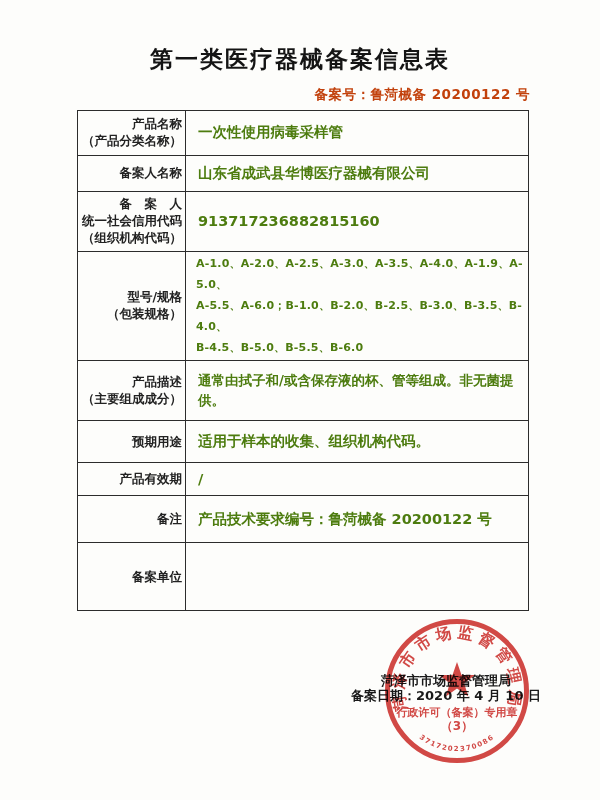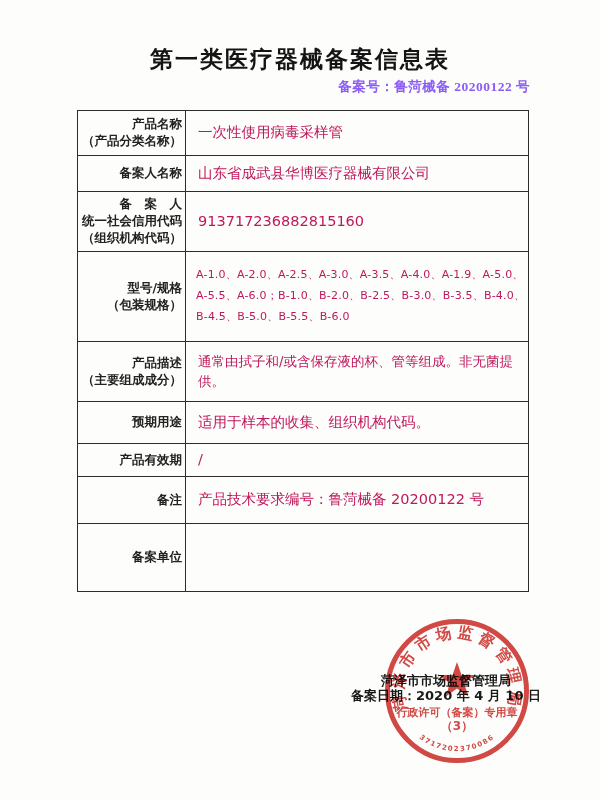--- a/index.html
+++ b/index.html
@@ -13,38 +13,37 @@
   .sheet{
     position:relative;width:600px;height:800px;
     background:#fdfdfb;
   }
   .title{
     position:absolute;left:0;top:44px;width:600px;
     text-align:center;font-size:23px;font-weight:700;
     letter-spacing:2px;color:#141414;
   }
   .filing-no{
-    position:absolute;top:78px;right:70px;
-    font-size:13.5px;font-weight:600;color:#8b5cf6;
+    position:absolute;top:86px;right:70px;
+    font-size:13.5px;font-weight:600;color:#c2410c;
     letter-spacing:.5px;
-    font-family:Liberation Serif, serif;
   }
   table.form{
     position:absolute;left:77px;top:110px;
     width:451px;border-collapse:collapse;table-layout:fixed;
   }
   table.form,td{border:1.6px solid #2c2c2c;}
   td{vertical-align:middle;white-space:pre-line;overflow:hidden;}
   td.lbl{
     text-align:right;font-size:12.5px;line-height:1.35;
     padding:2px 3px;font-weight:700;color:#222;
   }
   td.val{
     text-align:left;font-size:14.5px;line-height:1.45;
-    padding:2px 6px 2px 12px;font-weight:400;color:#be185d;
+    padding:2px 6px 2px 12px;font-weight:700;color:#4d7c0f;
   }
   td.val-small{font-size:12.5px;padding-left:8px;}
   td.val-models{font-size:11px;line-height:1.9;padding:2px 2px 2px 10px;letter-spacing:.2px;}
   td.val-desc{font-size:13.5px;}
   td.unit-cell{position:relative;}
   .filing-block{
     position:absolute;left:348px;top:674px;width:196px;
     text-align:center;font-size:13px;line-height:14.5px;
     font-weight:600;color:#191919;z-index:2;
   }

